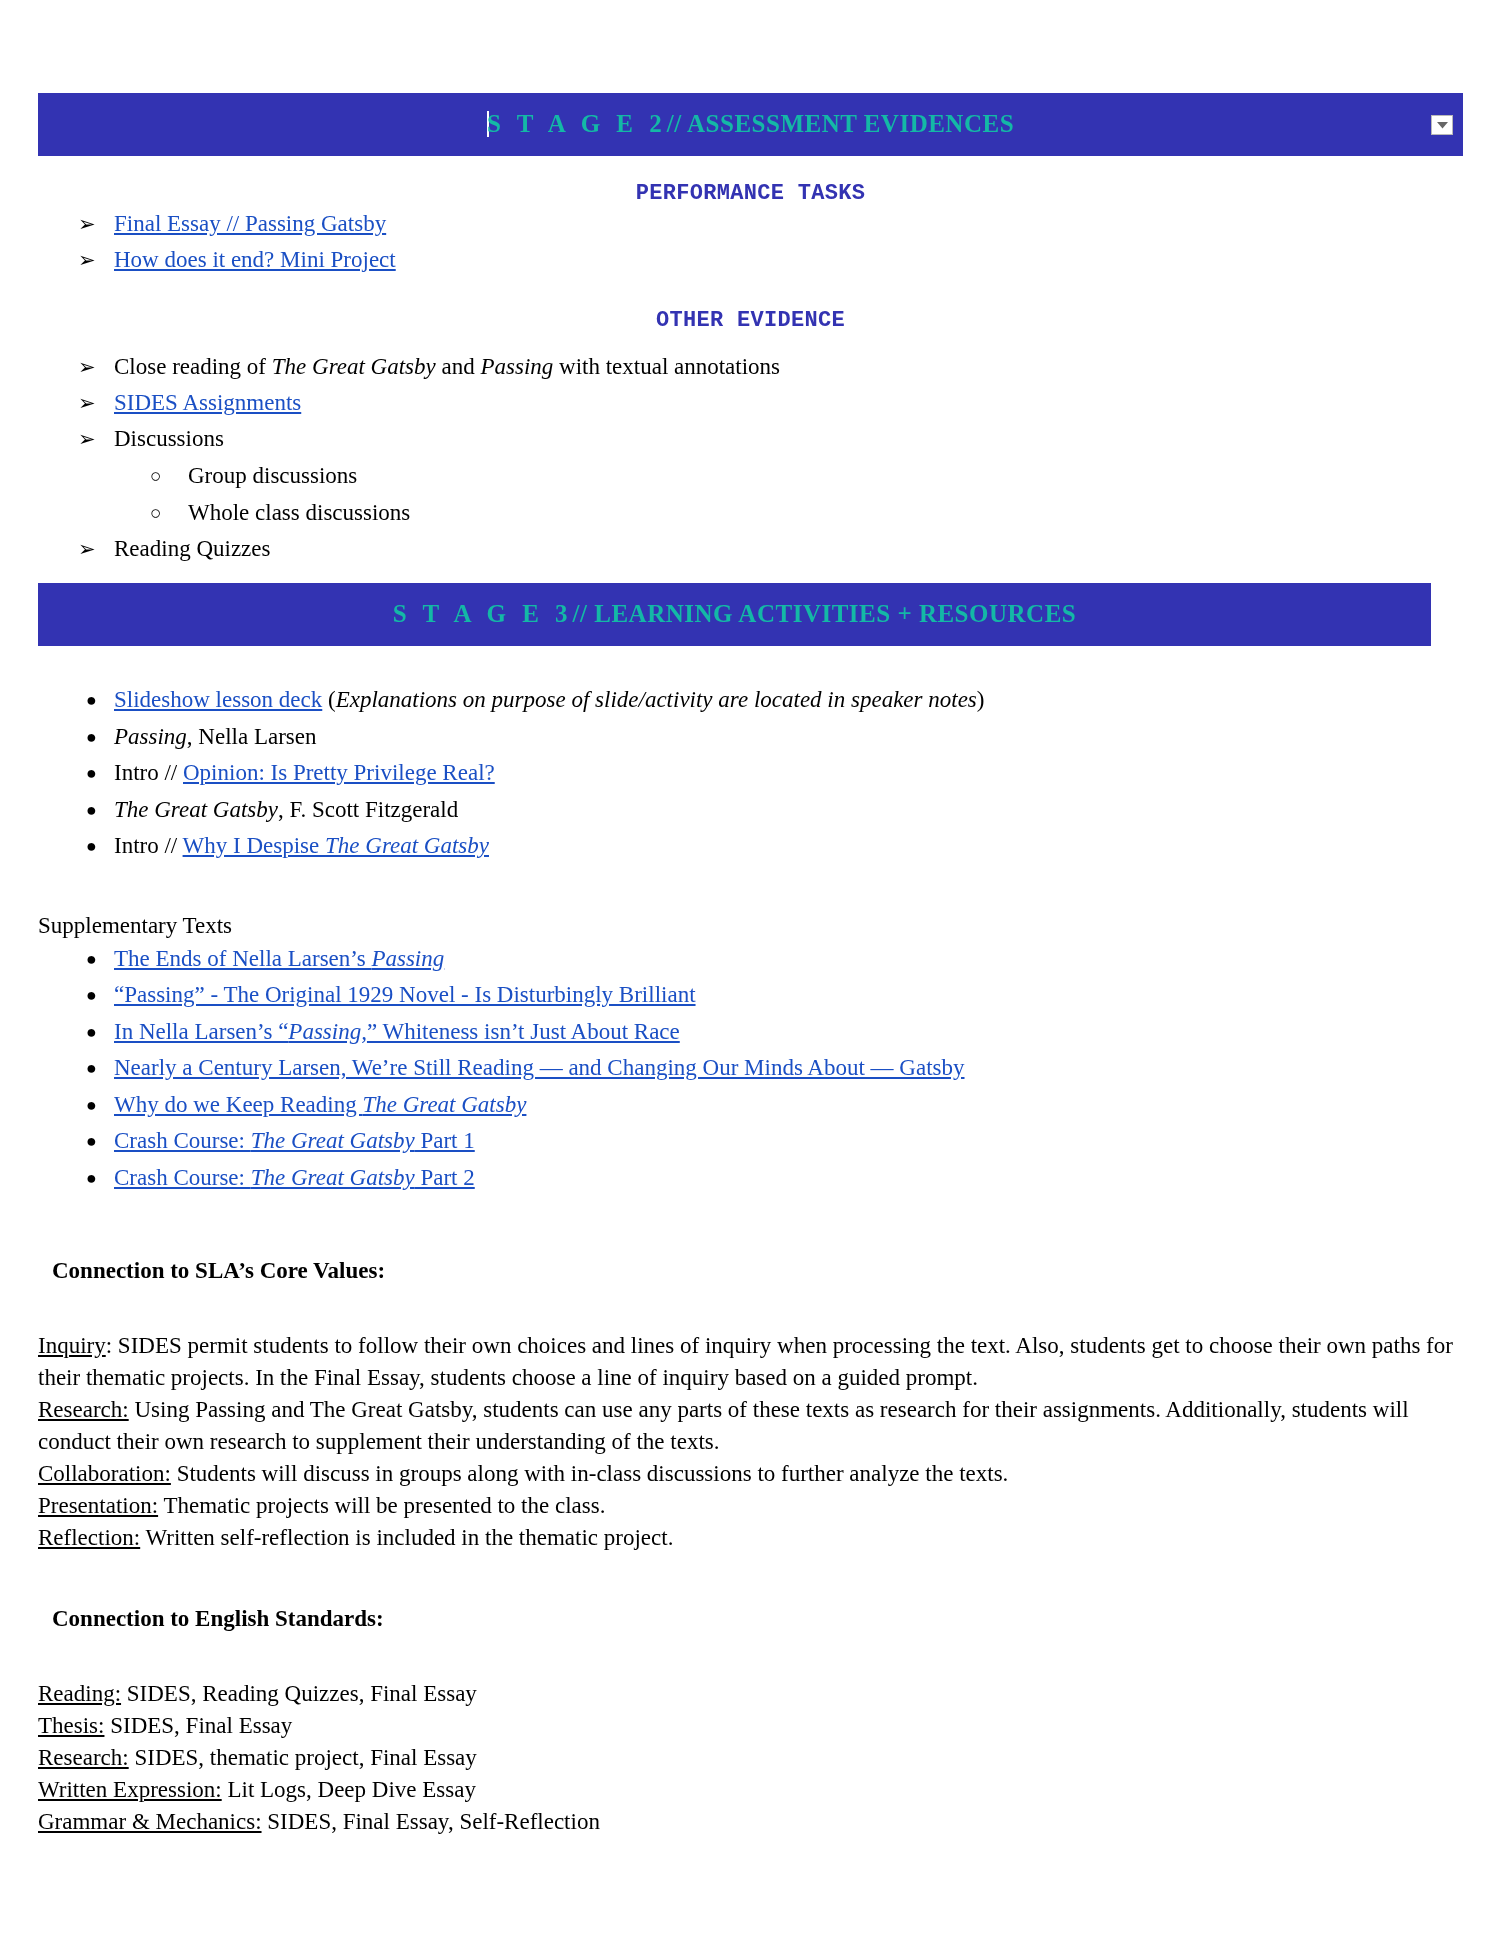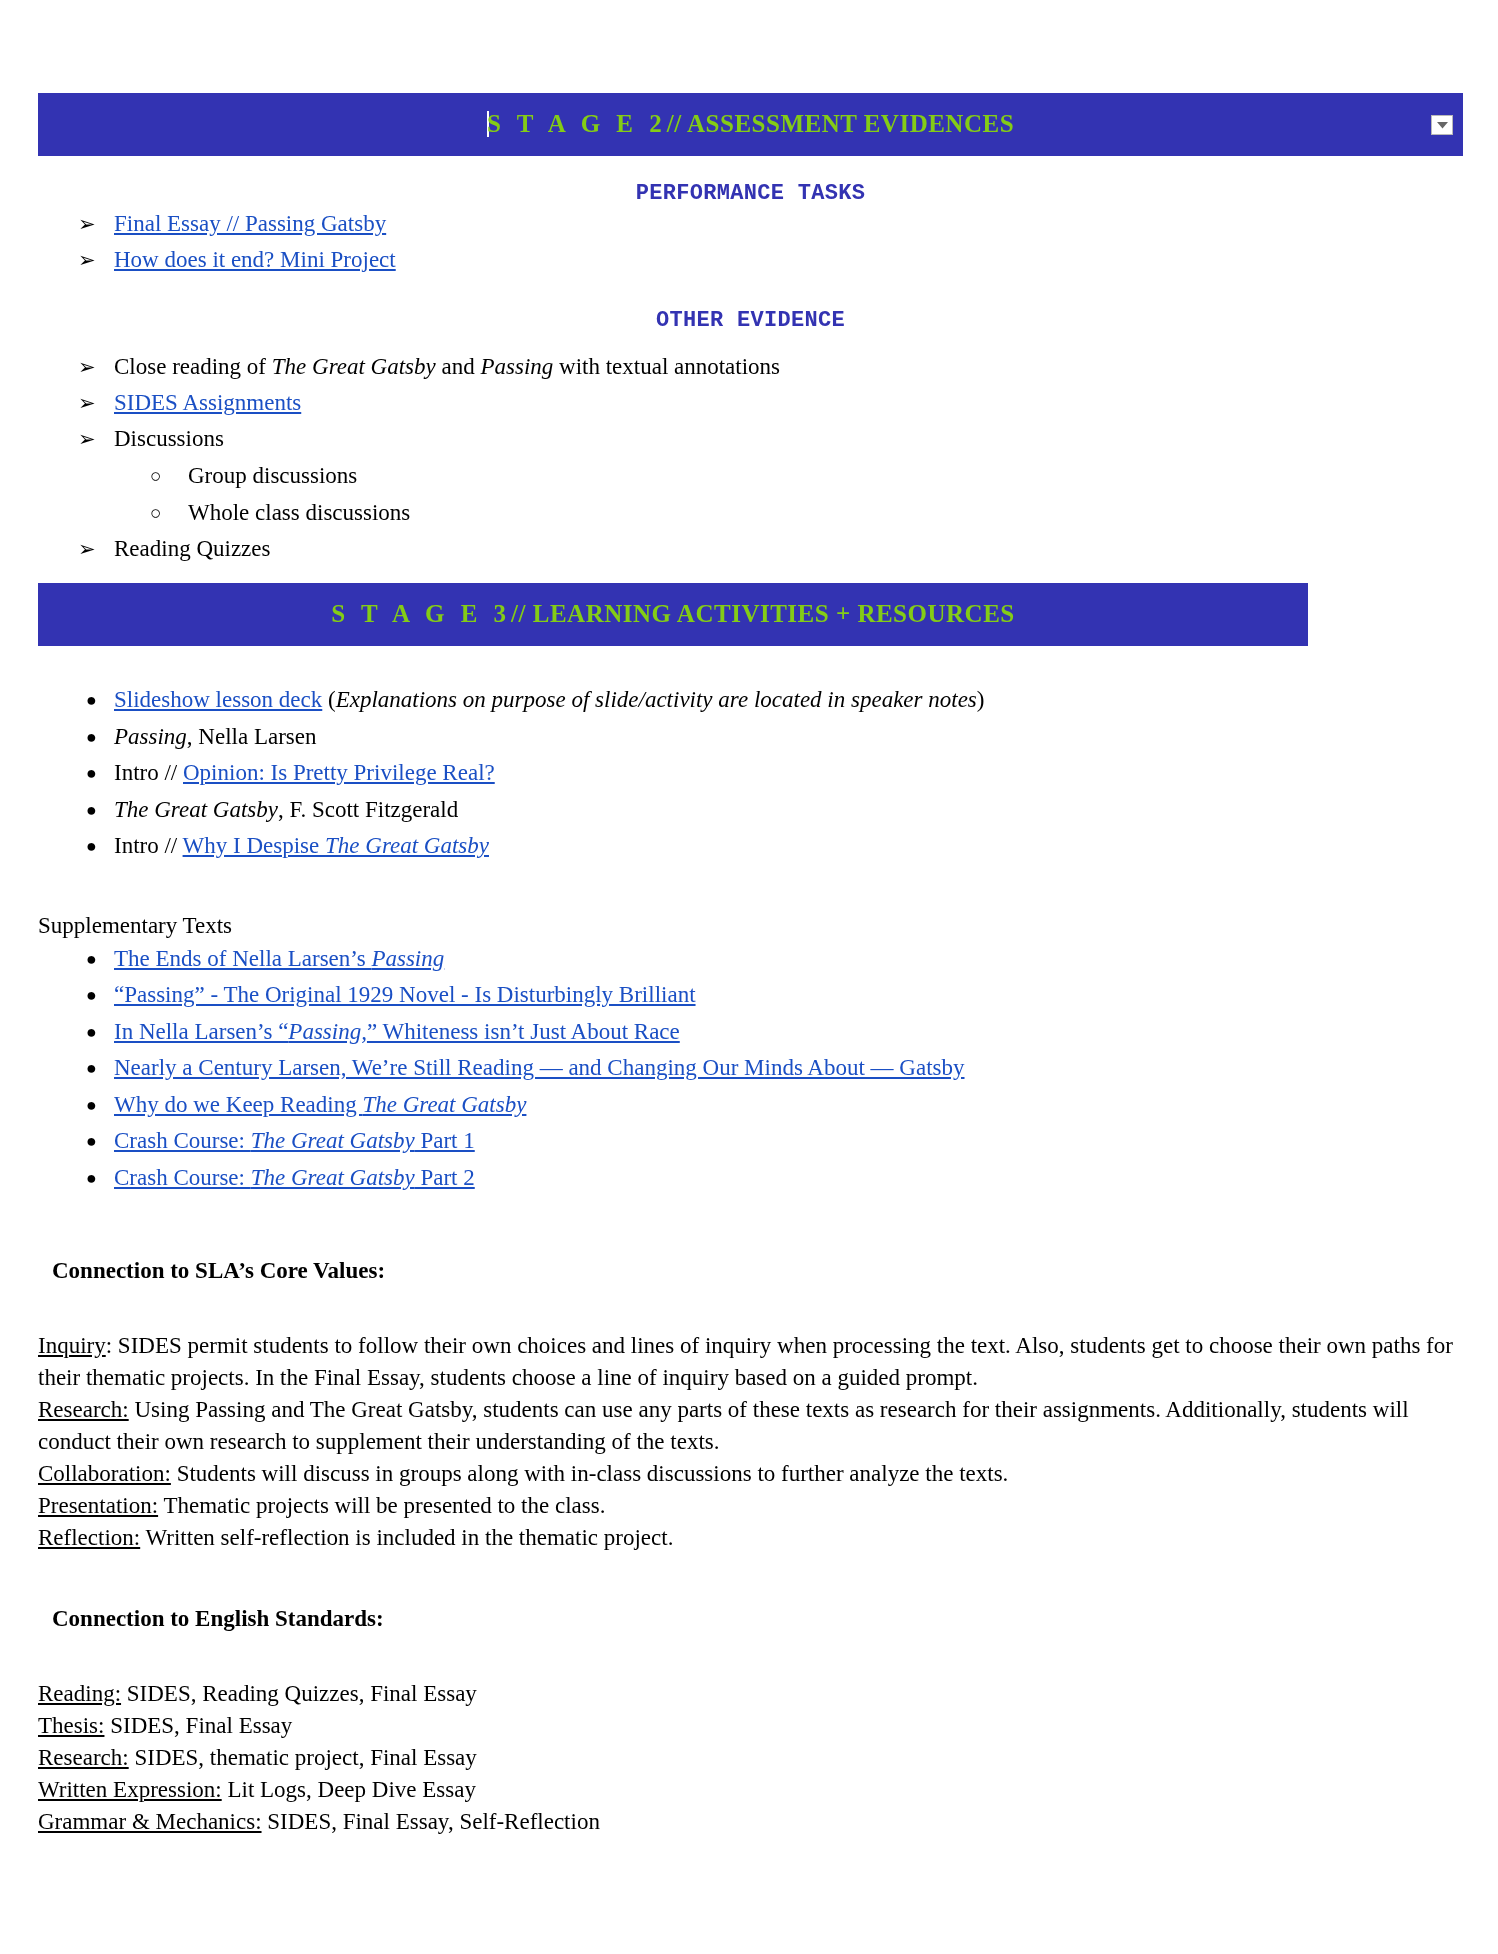--- a/index.html
+++ b/index.html
@@ -24,38 +24,38 @@
   .content {
     position: absolute;
     left: 38px;
     top: 0;
     width: 1425px;
   }
 
   
   .banner {
     background: #3333b2;
-    color: #84cc16;
+    color: #14b8a6;
     text-align: center;
     font-family: "Liberation Serif", serif;
     font-weight: bold;
     font-size: 25px;
     letter-spacing: 0.5px;
     padding: 17px 0 18px 0;
     position: relative;
     box-sizing: border-box;
   }
   .banner .stage-label {
     letter-spacing: 5px;
   }
   .banner .stage-rest {
     letter-spacing: 0.5px;
   }
   .banner-1 { margin-top: 93px; width: 1425px; }
-  .banner-2 { margin-top: 0; width: 1270px; }
+  .banner-2 { margin-top: 0; width: 1393px; }
 
   
   .caret-box {
     position: absolute;
     right: 10px;
     top: 50%;
     transform: translateY(-50%);
     width: 22px;
     height: 20px;
     background: #ffffff;

